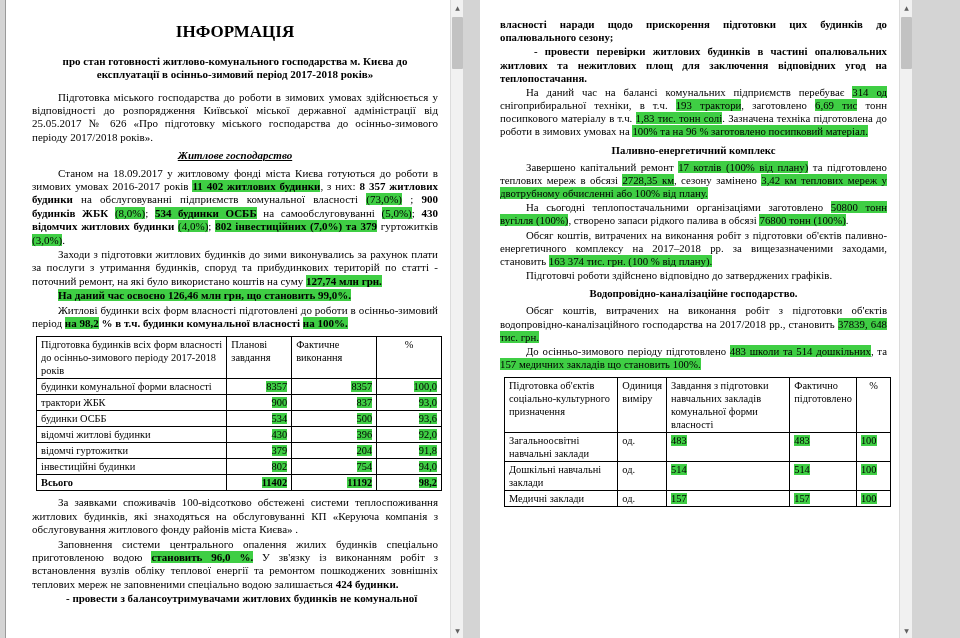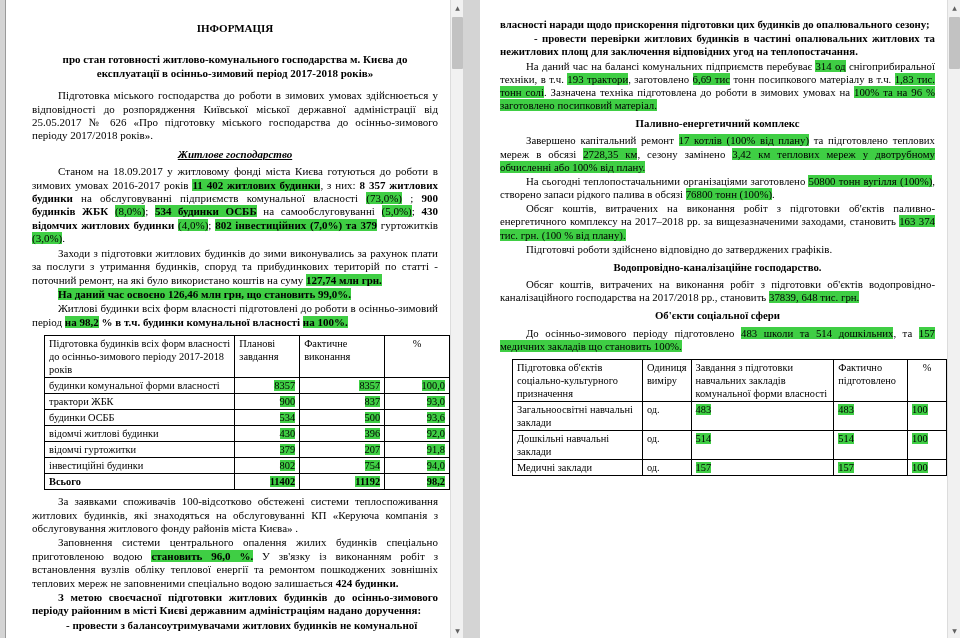--- a/index.html
+++ b/index.html
@@ -2,41 +2,41 @@
 <html style="--hl: #3fce44;"><head>
 <meta charset="utf-8">
 <style>
   * { margin:0; padding:0; box-sizing:border-box; }
   html,body { width:960px; height:638px; overflow:hidden; }
   body { background:#d4d4d4; font-family:"Liberation Serif", serif; color:#000; }
   .canvas { position:relative; width:960px; height:638px; }
 
   .page { position:absolute; top:0; height:638px; background:#fff; overflow:hidden; }
   .page-left  { left:5px;  width:458px; border-left:1px solid #9a9a9a; }
-  .page-right { left:480px; width:480px; }
+  .page-right { left:480px; width:432px; }
 
   .page-content { position:absolute; top:0; bottom:0; left:0; right:13px; overflow:hidden; }
   .page-left  .page-content { padding:22px 12px 4px 26px; font-size:11px; line-height:1.22; }
   .page-right .page-content { padding:18px 12px 4px 20px; font-size:10.8px; line-height:1.22; }
 
-  .doc-title { text-align:center; font-weight:bold; font-size:11px; margin-bottom:18px; }
+  .doc-title { text-align:center; font-weight:bold; font-size:17px; margin-bottom:12px; }
   .doc-subtitle { text-align:center; font-weight:bold; margin:0 8px 9px 8px; }
 
   .para { text-align:justify; text-indent:26px; margin-bottom:1px; }
   .para.noindent { text-indent:0; }
   .para.bullet { text-indent:34px; }
 
   .sec-head { text-align:center; font-weight:bold; margin:5px 0 4px 0; }
   .sec-head.u { text-decoration:underline; }
   .sec-head.i { font-style:italic; }
 
   .b { font-weight:bold; }
   .hl { background:var(--hl, #3fce44); }
 
-  table.doc-table { border-collapse:collapse; width:100%; margin:6px 0 5px 12px; font-size:10.4px; line-height:1.25; }
+  table.doc-table { border-collapse:collapse; width:100%; margin:6px 0 5px 4px; font-size:10.4px; line-height:1.25; }
   table.doc-table th, table.doc-table td { border:1px solid #000; padding:1px 4px; vertical-align:top; font-weight:normal; text-align:left; }
   table.doc-table th:last-child { text-align:center; }
   table.tbl-housing th:nth-child(1), table.tbl-housing td:nth-child(1) { width:47%; }
   table.tbl-housing th:nth-child(2), table.tbl-housing td:nth-child(2) { width:16%; }
   table.tbl-housing th:nth-child(3), table.tbl-housing td:nth-child(3) { width:21%; }
   table.tbl-housing th:nth-child(4), table.tbl-housing td:nth-child(4) { width:16%; }
   table.tbl-housing td:nth-child(n+2) { text-align:right; }
   table.tbl-social th:nth-child(1), table.tbl-social td:nth-child(1) { width:30%; }
   table.tbl-social th:nth-child(2), table.tbl-social td:nth-child(2) { width:11%; }
   table.tbl-social th:nth-child(3), table.tbl-social td:nth-child(3) { width:33%; }
@@ -100,41 +100,40 @@
             </tr>
             <tr>
               <td>відомчі житлові будинки</td>
               <td><span class="hl">430</span></td>
               <td><span class="hl">396</span></td>
               <td><span class="hl">92,0</span></td>
             </tr>
             <tr>
               <td>відомчі гуртожитки</td>
               <td><span class="hl">379</span></td>
-              <td><span class="hl">207</span></td>
+              <td><span class="hl">204</span></td>
               <td><span class="hl">91,8</span></td>
             </tr>
             <tr>
               <td>інвестиційні будинки</td>
               <td><span class="hl">802</span></td>
               <td><span class="hl">754</span></td>
               <td><span class="hl">94,0</span></td>
             </tr>
             <tr class="bold-row">
               <td>Всього</td>
               <td><span class="hl">11402</span></td>
               <td><span class="hl">11192</span></td>
               <td><span class="hl">98,2</span></td>
             </tr>
           </tbody>
         </table>
 
       <p class="para"><span>За заявками споживачів 100-відсотково обстежені системи теплоспоживання житлових будинків, які знаходяться на обслуговуванні КП «Керуюча компанія з обслуговування житлового фонду районів міста Києва» .</span></p>
       <p class="para"><span>Заповнення системи центрального опалення жилих будинків спеціально приготовленою водою </span><span class="b hl">становить 96,0 %.</span><span> У зв'язку із виконанням робіт з встановлення вузлів обліку теплової енергії та ремонтом пошкоджених зовнішніх теплових мереж не заповненими спеціально водою залишається </span><span class="b">424 будинки.</span></p>
-      <p class="para"><span class="b">З метою своєчасної підготовки житлових будинків до осінньо-зимового періоду районним в місті Києві державним адміністраціям надано доручення:</span></p>
       <p class="para bullet"><span class="b">-  провести з балансоутримувачами житлових будинків не комунальної</span></p>
     </div>
 
     <div class="scrollbar">
       <div class="sb-btn up"><span>▲</span></div>
       <div class="sb-thumb"></div>
       <div class="sb-btn down"><span>▼</span></div>
     </div>
   </div>
 
@@ -148,21 +147,20 @@
 
       <p class="para"><span>Завершено капітальний ремонт </span><span class="hl">17 котлів (100% від плану)</span><span> та підготовлено теплових мереж в обсязі </span><span class="hl">2728,35 км</span><span>, сезону замінено </span><span class="hl">3,42 км теплових мереж</span><span class="hl"> у двотрубному обчисленні або 100% від плану.</span></p>
       <p class="para"><span>На сьогодні теплопостачальними організаціями заготовлено </span><span class="hl">50800 тонн вугілля (100%)</span><span>, створено запаси рідкого палива в обсязі </span><span class="hl">76800 тонн (100%)</span><span>.</span></p>
       <p class="para"><span>Обсяг коштів, витрачених на виконання робіт з підготовки об'єктів паливно-енергетичного комплексу на 2017–2018 рр. за вищезазначеними заходами, становить </span><span class="hl">163 374 тис. грн. (100 % від плану).</span></p>
       <p class="para"><span>Підготовчі роботи здійснено відповідно до затверджених графіків.</span></p>
 
       <div class="sec-head">Водопровідно-каналізаційне господарство.</div>
 
       <p class="para"><span>Обсяг коштів, витрачених на виконання робіт з підготовки об'єктів водопровідно-каналізаційного господарства на 2017/2018 рр., становить </span><span class="hl">37839, 648 тис. грн.</span></p>
 
-      <div class="sec-head">Об'єкти  соціальної сфери</div>
 
       <p class="para"><span>До осінньо-зимового періоду підготовлено </span><span class="hl">483 школи та 514 дошкільних</span><span>, та </span><span class="hl">157 медичних закладів що становить 100%.</span></p>
 
       <table class="doc-table tbl-social">
           <thead>
             <tr>
               <th>Підготовка об'єктів соціально-культурного призначення</th>
               <th>Одиниця виміру</th>
               <th>Завдання з підготовки навчальних закладів комунальної форми власності</th>
               <th>Фактично підготовлено</th>

